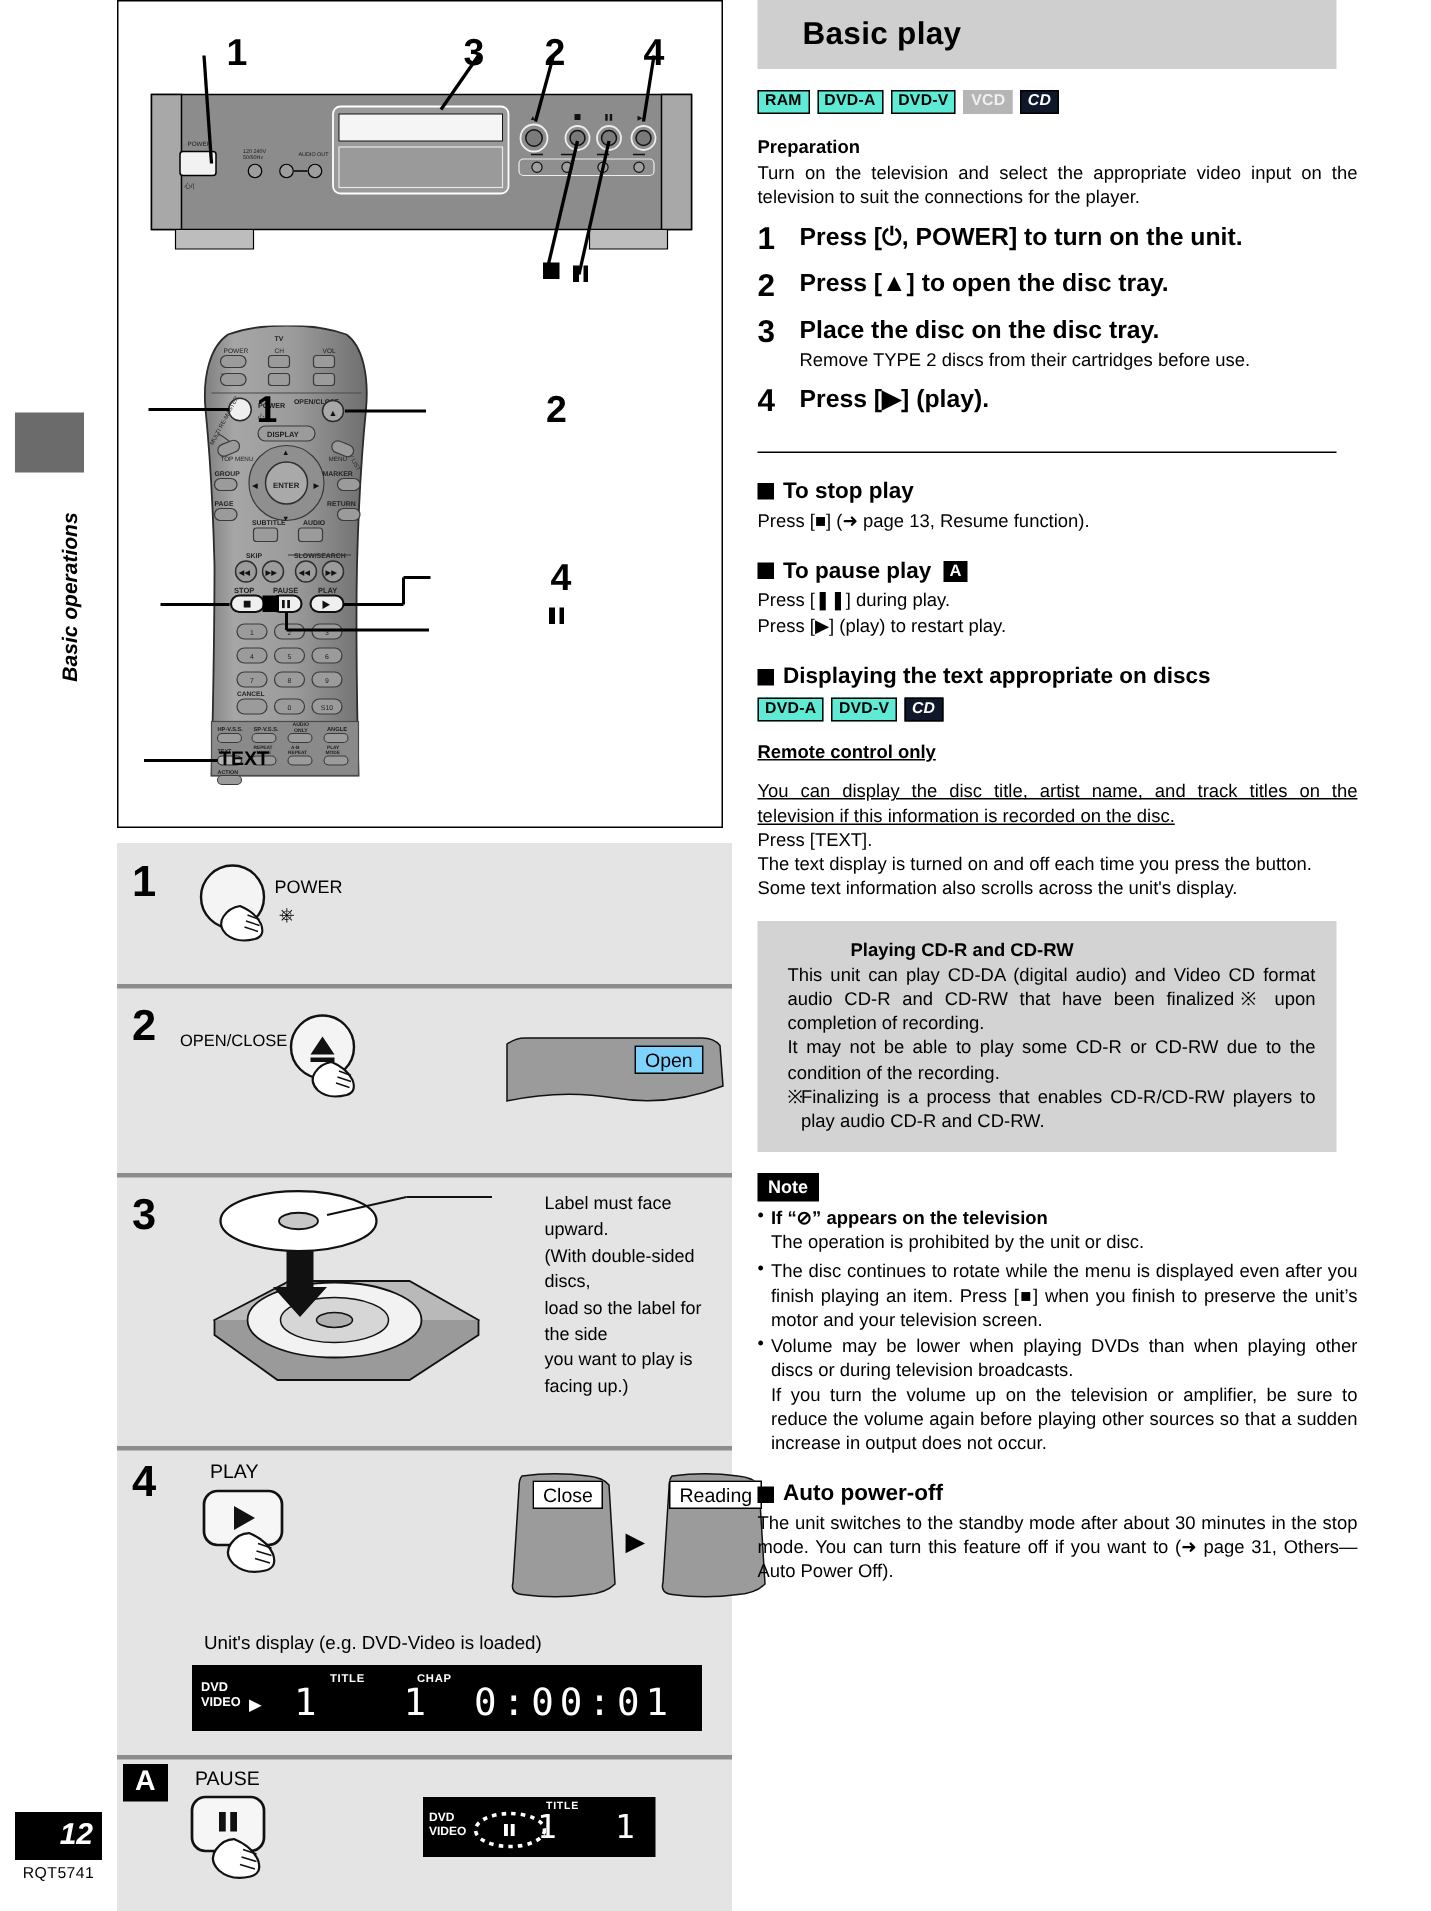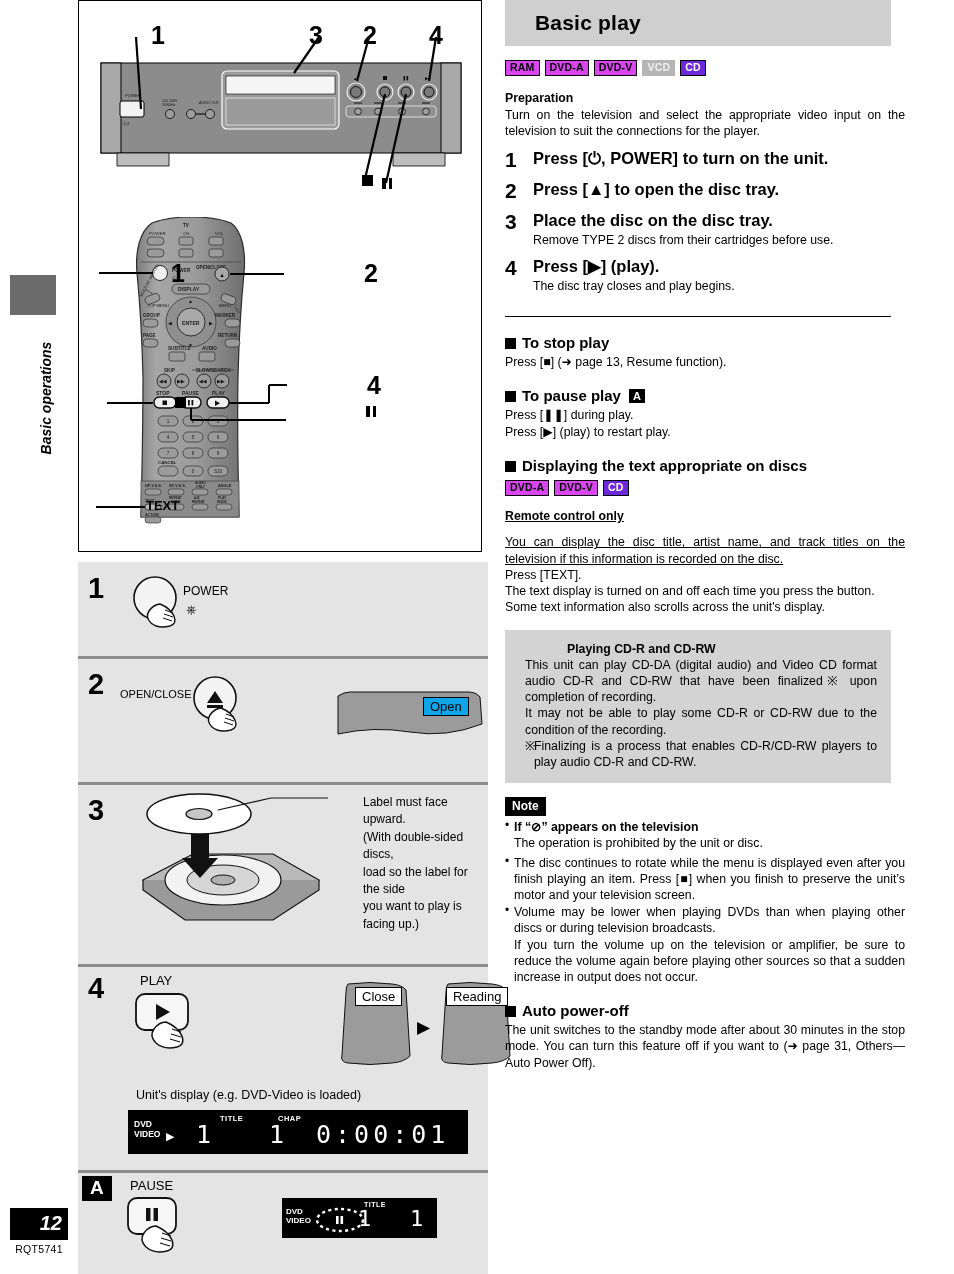--- a/index.html
+++ b/index.html
@@ -69,25 +69,25 @@
   #title-bar {
     width:386px; height:46px; background:#cfcfcf;
     display:flex; align-items:center;
   }
   #title-text {
     margin-left:30px; font-size:21px; font-weight:bold; letter-spacing:0.2px;
   }
   .badge-row { margin-top:14px; display:flex; gap:5px; align-items:center; }
   .badge {
     font-size:10.5px; font-weight:bold; padding:1px 4px 1.5px 4px;
-    border:1.3px solid #000; background:#d946ef; color:#000;
+    border:1.3px solid #000; background:#5eead4; color:#000;
     line-height:1.1; letter-spacing:0.2px;
   }
   .badge.gray { background:#b5b5b5; color:#f0f0f0; border-color:#b5b5b5; }
-  .badge.black { background:#6d28d9; color:#fff; border-color:#000; }
+  .badge.black { background:#0f172a; color:#fff; border-color:#000;font-style:italic; }
 
   .sec-head { font-weight:bold; margin-top:14px; }
   .body-txt { text-align:justify; margin-top:1px; }
 
   .numstep { display:flex; margin-top:9px; }
   .numstep .n {
     width:28px; flex:0 0 28px; font-size:21px; font-weight:bold; line-height:1.05;
   }
   .numstep .bodywrap { flex:1; }
   .numstep .t { font-size:16.5px; font-weight:bold; line-height:1.15; }
@@ -417,21 +417,21 @@
     <svg width="150" height="85" viewBox="0 0 150 85" style="position:absolute;left:105px;top:108px;">
       <circle cx="32" cy="28" r="21" fill="#f4f4f4" stroke="#111" stroke-width="1.6"></circle>
       <path d="M24,33 L40,33 L32,21 Z" fill="#111"></path>
       <rect x="24" y="35" width="16" height="3" fill="#111"></rect>
       <path d="M38,38 q10,4 14,12 q3,8 -4,10 q-12,3 -19,-3 q-6,-6 -2,-12 q4,-6 11,-7 Z" fill="#fff" stroke="#111" stroke-width="1.4"></path>
       <path d="M43,44 l8,3 M42,48 l9,3 M41,52 l9,3" stroke="#111" stroke-width="1"></path>
     </svg>
     <svg width="150" height="60" viewBox="0 0 150 60" style="position:absolute;left:258px;top:128px;">
       <path d="M2,6 q6,-4 12,-4 L132,2 q8,0 12,5 L146,34 q-36,14 -72,8 q-36,-6 -72,2 Z" fill="#9b9b9b" stroke="#111" stroke-width="1"></path>
     </svg>
-    <div style="position:absolute;left:345px;top:135px;background:#0ea5e9;border:1px solid #000;font-size:13px;padding:1px 6px;">Open</div>
+    <div style="position:absolute;left:345px;top:135px;background:#7dd3fc;border:1px solid #000;font-size:13px;padding:1px 6px;">Open</div>
 
     <div class="step-sep" style="top:220px;"></div>
 
     <div class="step-num" style="left:10px;top:234px;">3</div>
     <svg width="220" height="160" viewBox="0 0 220 160" style="position:absolute;left:45px;top:230px;">
 
       <ellipse cx="76" cy="22" rx="52" ry="20" fill="#fff" stroke="#111" stroke-width="1.5"></ellipse>
       <ellipse cx="76" cy="22" rx="13" ry="5.5" fill="#c7c7c7" stroke="#111" stroke-width="1.2"></ellipse>
 
       <path d="M20,88 L70,62 L150,62 L196,88 L150,118 L62,118 Z" fill="#b9b9b9" stroke="#111" stroke-width="1.2"></path>
@@ -548,21 +548,20 @@
     <div class="bodywrap">
       <div class="t">Place the disc on the disc tray.</div>
       <div class="sub">Remove TYPE 2 discs from their cartridges before use.</div>
     </div>
   </div>
 
   <div class="numstep">
     <div class="n">4</div>
     <div class="bodywrap">
       <div class="t">Press [▶] (play).</div>
-      <div class="sub">The disc tray closes and play begins.</div>
     </div>
   </div>
 
   <div id="hrule"></div>
 
   <div class="sq-head">
     <span class="sq"></span>
     <span>To stop play</span>
   </div>
   <div class="body-txt">Press [■] (➜ page 13, Resume function).</div>

